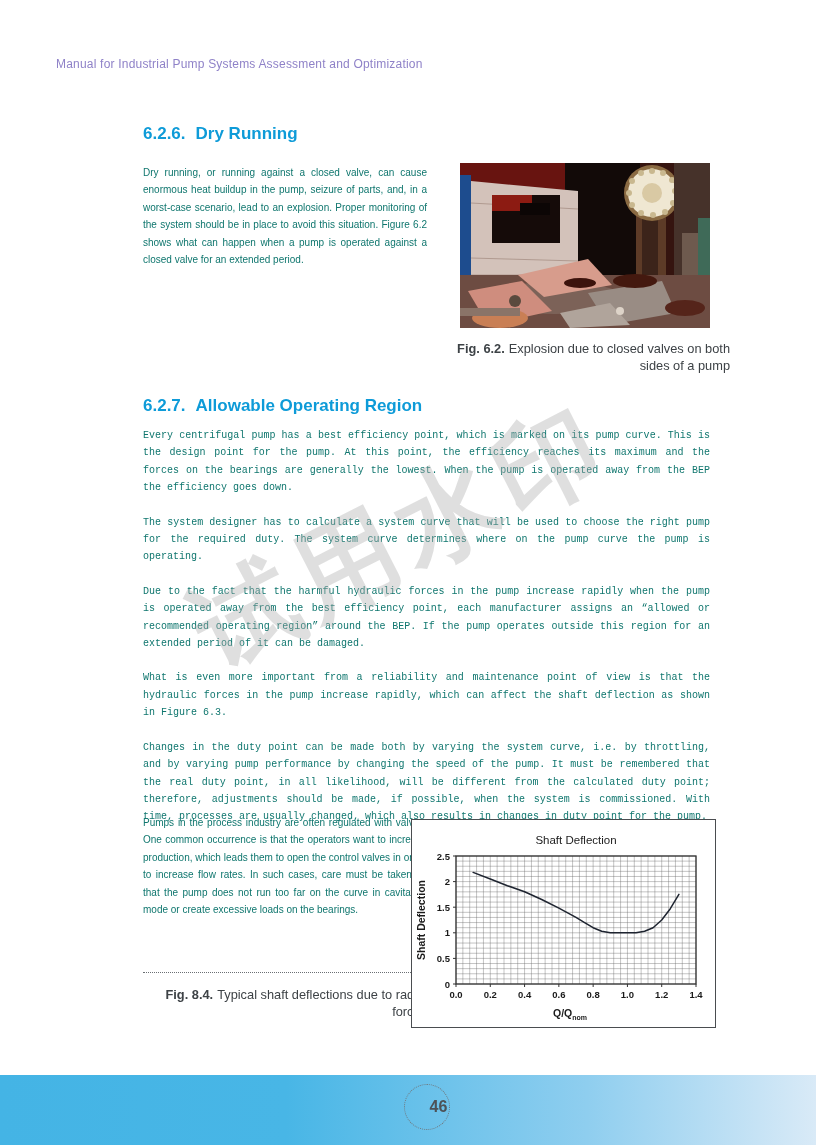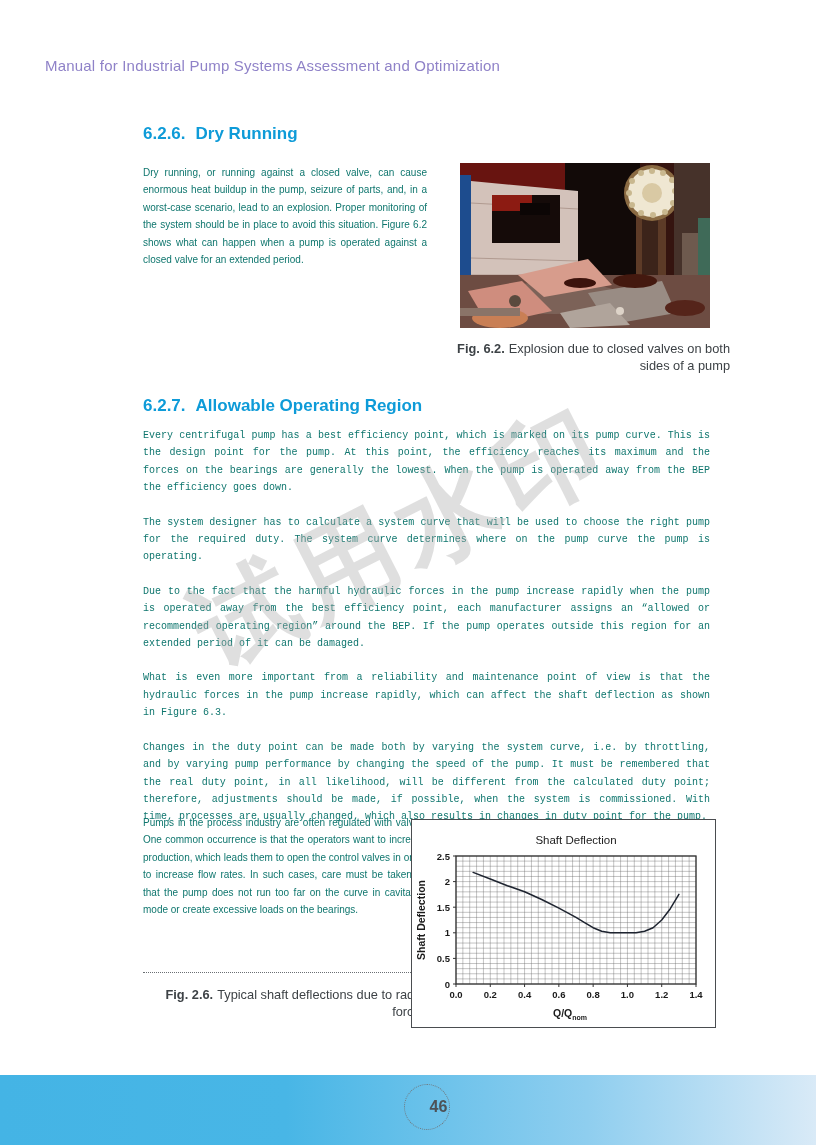--- a/index.html
+++ b/index.html
@@ -1,22 +1,22 @@
 <!DOCTYPE html>
 <html><head>
 <meta charset="utf-8">
 <style>
   html,body{margin:0;padding:0;background:#ffffff;}
   .page{
     position:relative; width:816px; height:1145px; background:#ffffff;
     font-family:"Liberation Sans", sans-serif; overflow:hidden;
   }
   .doc-header{
-    position:absolute; left:45px; top:57px;
-    font-size:15px; color:#8F82C8; letter-spacing:0.2px;
+    position:absolute; left:56px; top:57px;
+    font-size:12px; color:#8F82C8; letter-spacing:0.2px;
   }
   .sec-heading{
     position:absolute; left:143px;
     font-size:17px; font-weight:bold; color:#0E9BD8;
   }
   .sec-heading .num{margin-right:10px;}
   .body-text{
     font-size:10px; line-height:17.4px; color:#0f766e;
     text-align:justify;
   }
@@ -155,21 +155,21 @@
     <p>Due to the fact that the harmful hydraulic forces in the pump increase rapidly when the pump is operated away from the best efficiency point, each manufacturer assigns an “allowed or recommended operating region” around the BEP. If the pump operates outside this region for an extended period of it can be damaged.</p>
     <p>What is even more important from a reliability and maintenance point of view is that the hydraulic forces in the pump increase rapidly, which can affect the shaft deflection as shown in Figure 6.3.</p>
     <p>Changes in the duty point can be made both by varying the system curve, i.e. by throttling, and by varying pump performance by changing the speed of the pump. It must be remembered that the real duty point, in all likelihood, will be different from the calculated duty point; therefore, adjustments should be made, if possible, when the system is commissioned. With time, processes are usually changed, which also results in changes in duty point for the pump.</p>
   </div>
 
   <div class="body-text col-left" style="top:814px;">Pumps in the process industry are often regulated with valves. One common occurrence is that the operators want to increase production, which leads them to open the control valves in order to increase flow rates. In such cases, care must be taken so that the pump does not run too far on the curve in cavitation mode or create excessive loads on the bearings.</div>
 
   <div class="dotted-rule"></div>
 
   <div class="fig-caption" style="left:143px; top:986px; width:284px;">
-    <span class="fig-label">Fig. 2.6.</span><span>Typical shaft deflections due to radial forces</span>
+    <span class="fig-label">Fig. 8.4.</span><span>Typical shaft deflections due to radial forces</span>
   </div>
 
   <div class="chart-box" id="chart-box"><svg width="302" height="206" viewBox="0 0 302 206" font-family="Liberation Sans, sans-serif">
         <text x="164" y="24" text-anchor="middle" font-size="11.5" fill="#222">Shaft Deflection</text>
         <g stroke="#6a6a6a" stroke-width="0.4">
           <line x1="44.00" y1="36" x2="44.00" y2="164"></line>
           <line x1="50.86" y1="36" x2="50.86" y2="164"></line>
           <line x1="57.71" y1="36" x2="57.71" y2="164"></line>
           <line x1="64.57" y1="36" x2="64.57" y2="164"></line>
           <line x1="71.43" y1="36" x2="71.43" y2="164"></line>

